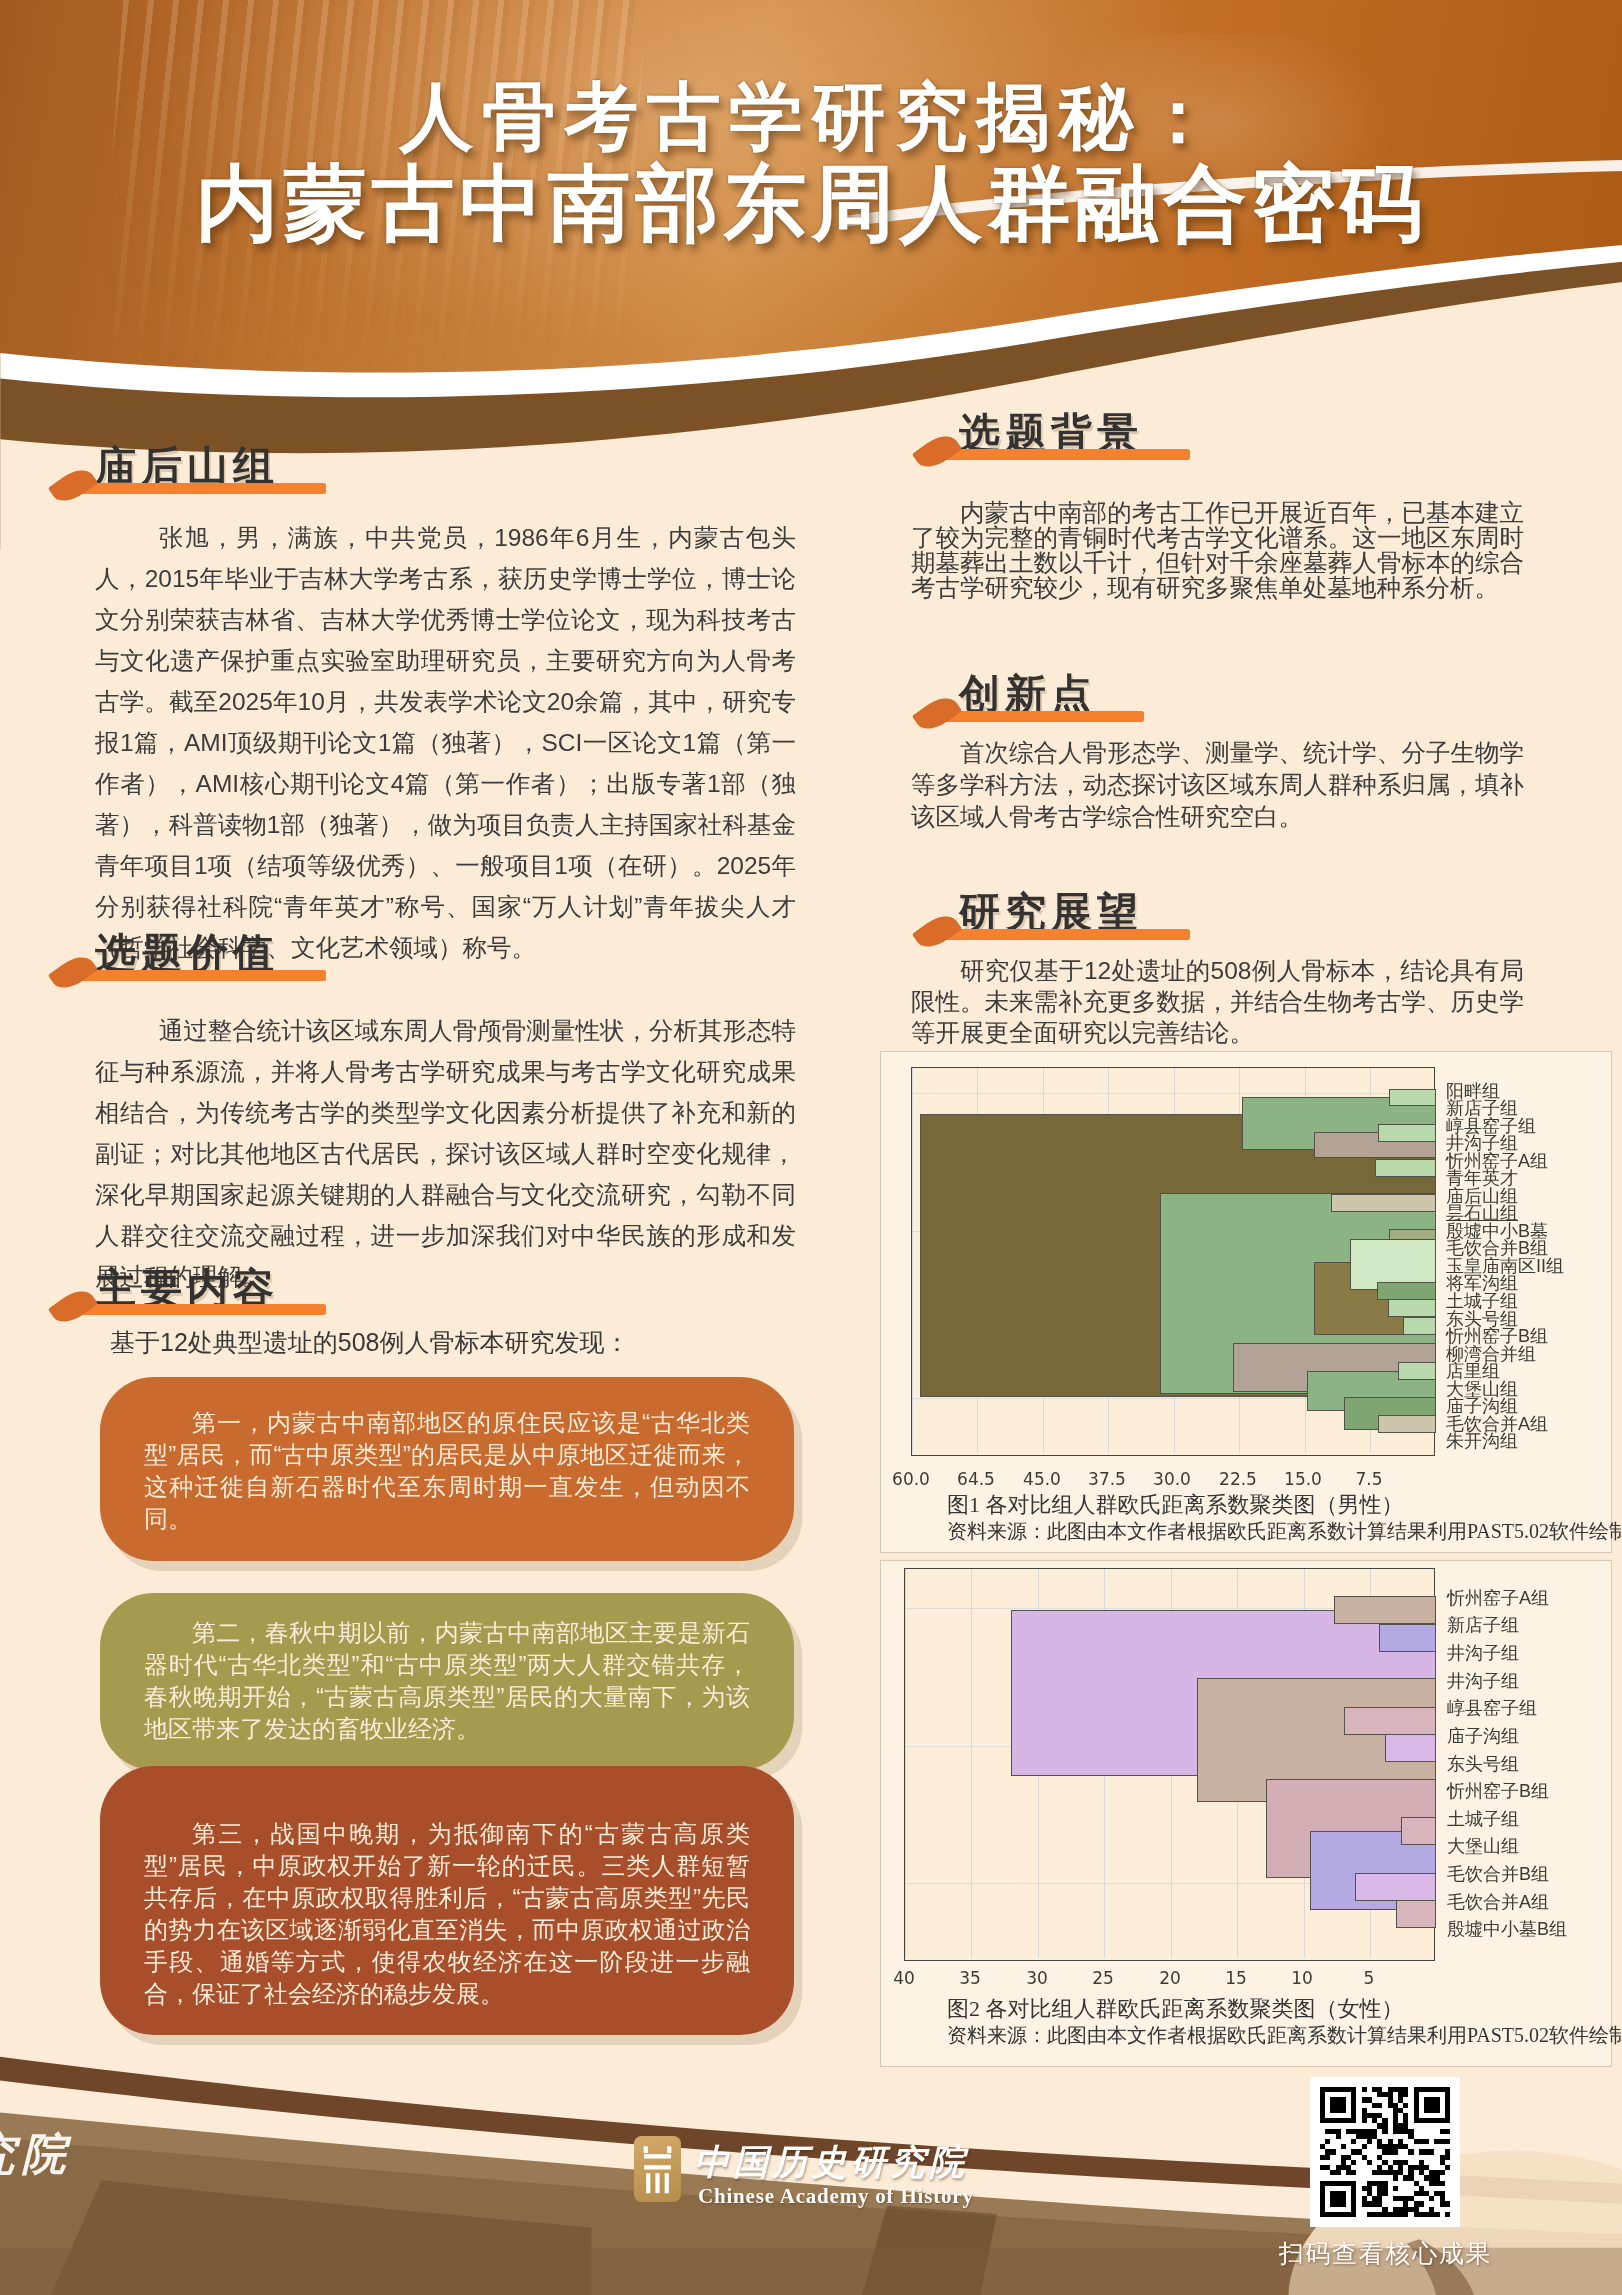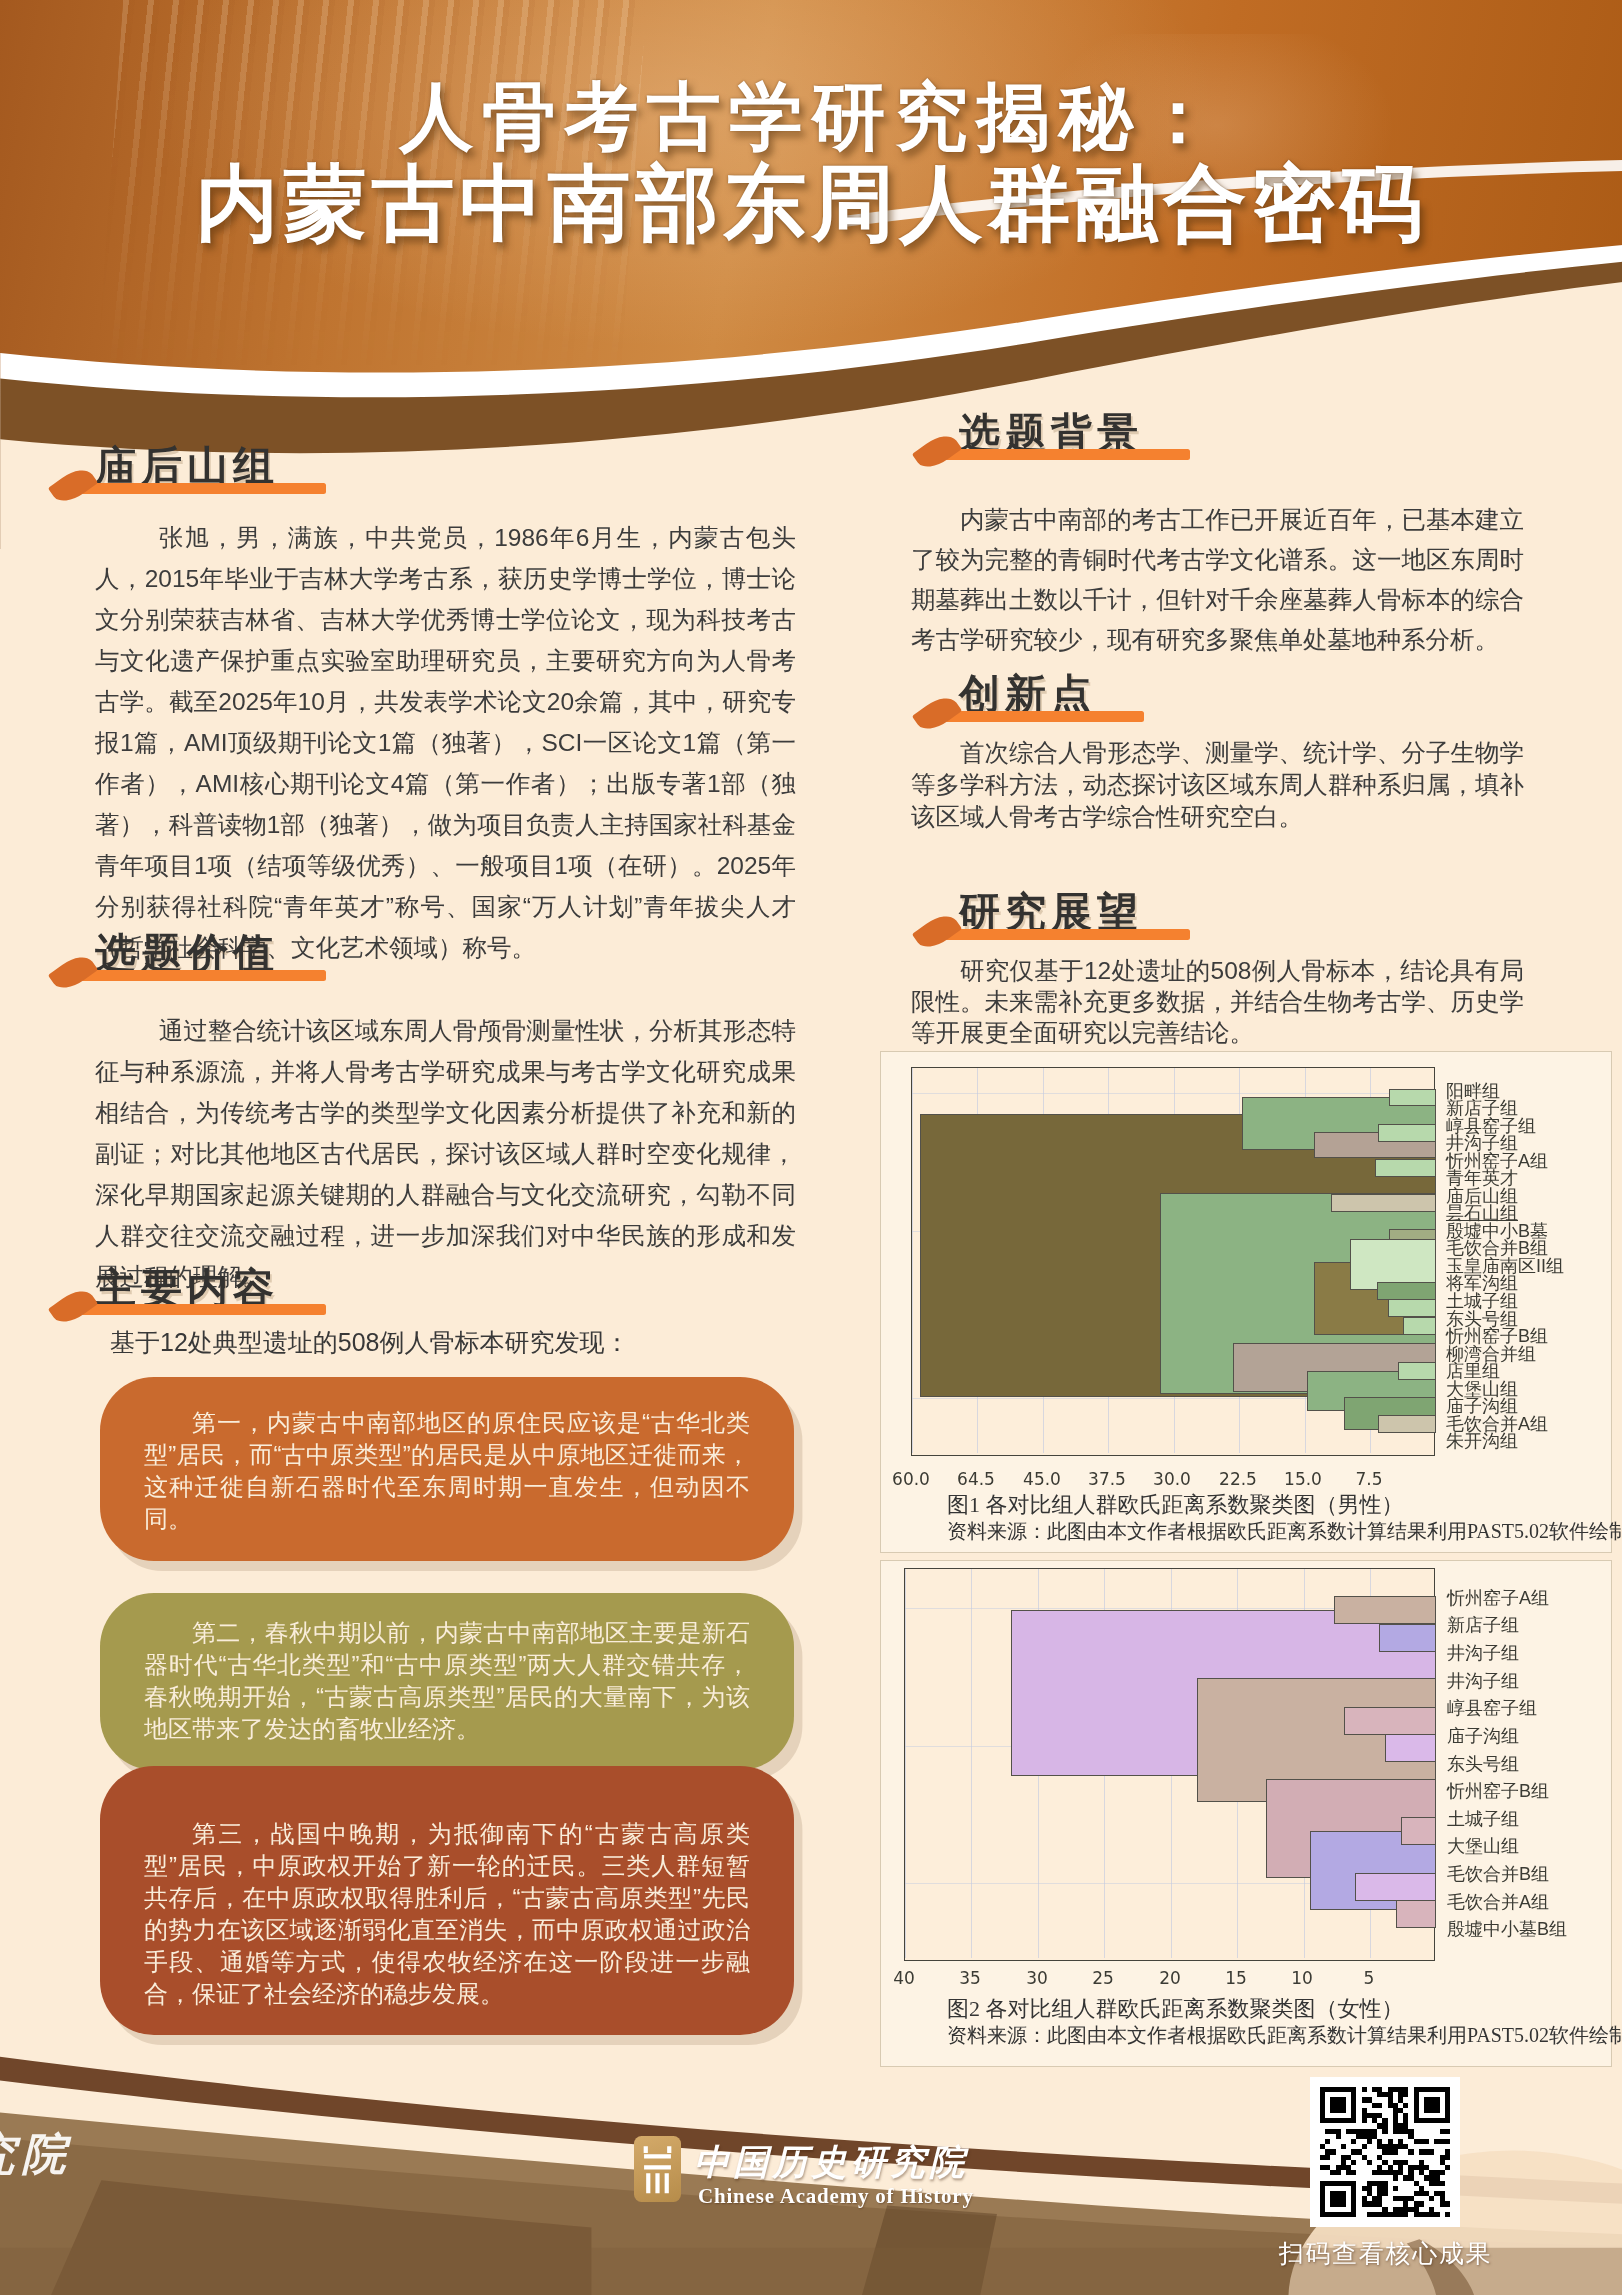--- a/index.html
+++ b/index.html
@@ -163,21 +163,21 @@
 <div class="leaf" style="left:51px; top:1294px;"></div>
 <div class="intro-line" style="left:110px; top:1326px;">基于12处典型遗址的508例人骨标本研究发现：</div>
 
 <div class="pointbox box1" style="top:1377px; min-height:184px;">第一，内蒙古中南部地区的原住民应该是“古华北类型”居民，而“古中原类型”的居民是从中原地区迁徙而来，这种迁徙自新石器时代至东周时期一直发生，但动因不同。</div>
 <div class="pointbox box2" style="top:1593px; min-height:159px; padding-top:24px;">第二，春秋中期以前，内蒙古中南部地区主要是新石器时代“古华北类型”和“古中原类型”两大人群交错共存，春秋晚期开始，“古蒙古高原类型”居民的大量南下，为该地区带来了发达的畜牧业经济。</div>
 <div class="pointbox box3" style="top:1766px; min-height:238px;">第三，战国中晚期，为抵御南下的“古蒙古高原类型”居民，中原政权开始了新一轮的迁民。三类人群短暂共存后，在中原政权取得胜利后，“古蒙古高原类型”先民的势力在该区域逐渐弱化直至消失，而中原政权通过政治手段、通婚等方式，使得农牧经济在这一阶段进一步融合，保证了社会经济的稳步发展。</div>
 
 <div class="h2sec" style="left:959px; top:406px;">选题背景</div>
 <div class="underbar" style="left:945px; top:449px; width:245px;"></div>
 <div class="leaf" style="left:915px; top:439px;"></div>
-<div class="para" style="left:911px; top:500px; width:613px; line-height:40px; text-indent:2em;">内蒙古中南部的考古工作已开展近百年，已基本建立了较为完整的青铜时代考古学文化谱系。这一地区东周时期墓葬出土数以千计，但针对千余座墓葬人骨标本的综合考古学研究较少，现有研究多聚焦单处墓地种系分析。</div>
+<div class="para" style="left:911px; top:500px; width:613px; line-height:25px; text-indent:2em;">内蒙古中南部的考古工作已开展近百年，已基本建立了较为完整的青铜时代考古学文化谱系。这一地区东周时期墓葬出土数以千计，但针对千余座墓葬人骨标本的综合考古学研究较少，现有研究多聚焦单处墓地种系分析。</div>
 
 <div class="h2sec" style="left:959px; top:667px;">创新点</div>
 <div class="underbar" style="left:945px; top:711px; width:199px;"></div>
 <div class="leaf" style="left:915px; top:701px;"></div>
 <div class="para" style="left:911px; top:737px; width:613px; line-height:32px; text-indent:2em;">首次综合人骨形态学、测量学、统计学、分子生物学等多学科方法，动态探讨该区域东周人群种系归属，填补该区域人骨考古学综合性研究空白。</div>
 
 <div class="h2sec" style="left:959px; top:885px;">研究展望</div>
 <div class="underbar" style="left:945px; top:929px; width:245px;"></div>
 <div class="leaf" style="left:915px; top:919px;"></div>
 <div class="para" style="left:911px; top:955px; width:613px; line-height:31px; text-indent:2em;">研究仅基于12处遗址的508例人骨标本，结论具有局限性。未来需补充更多数据，并结合生物考古学、历史学等开展更全面研究以完善结论。</div>

